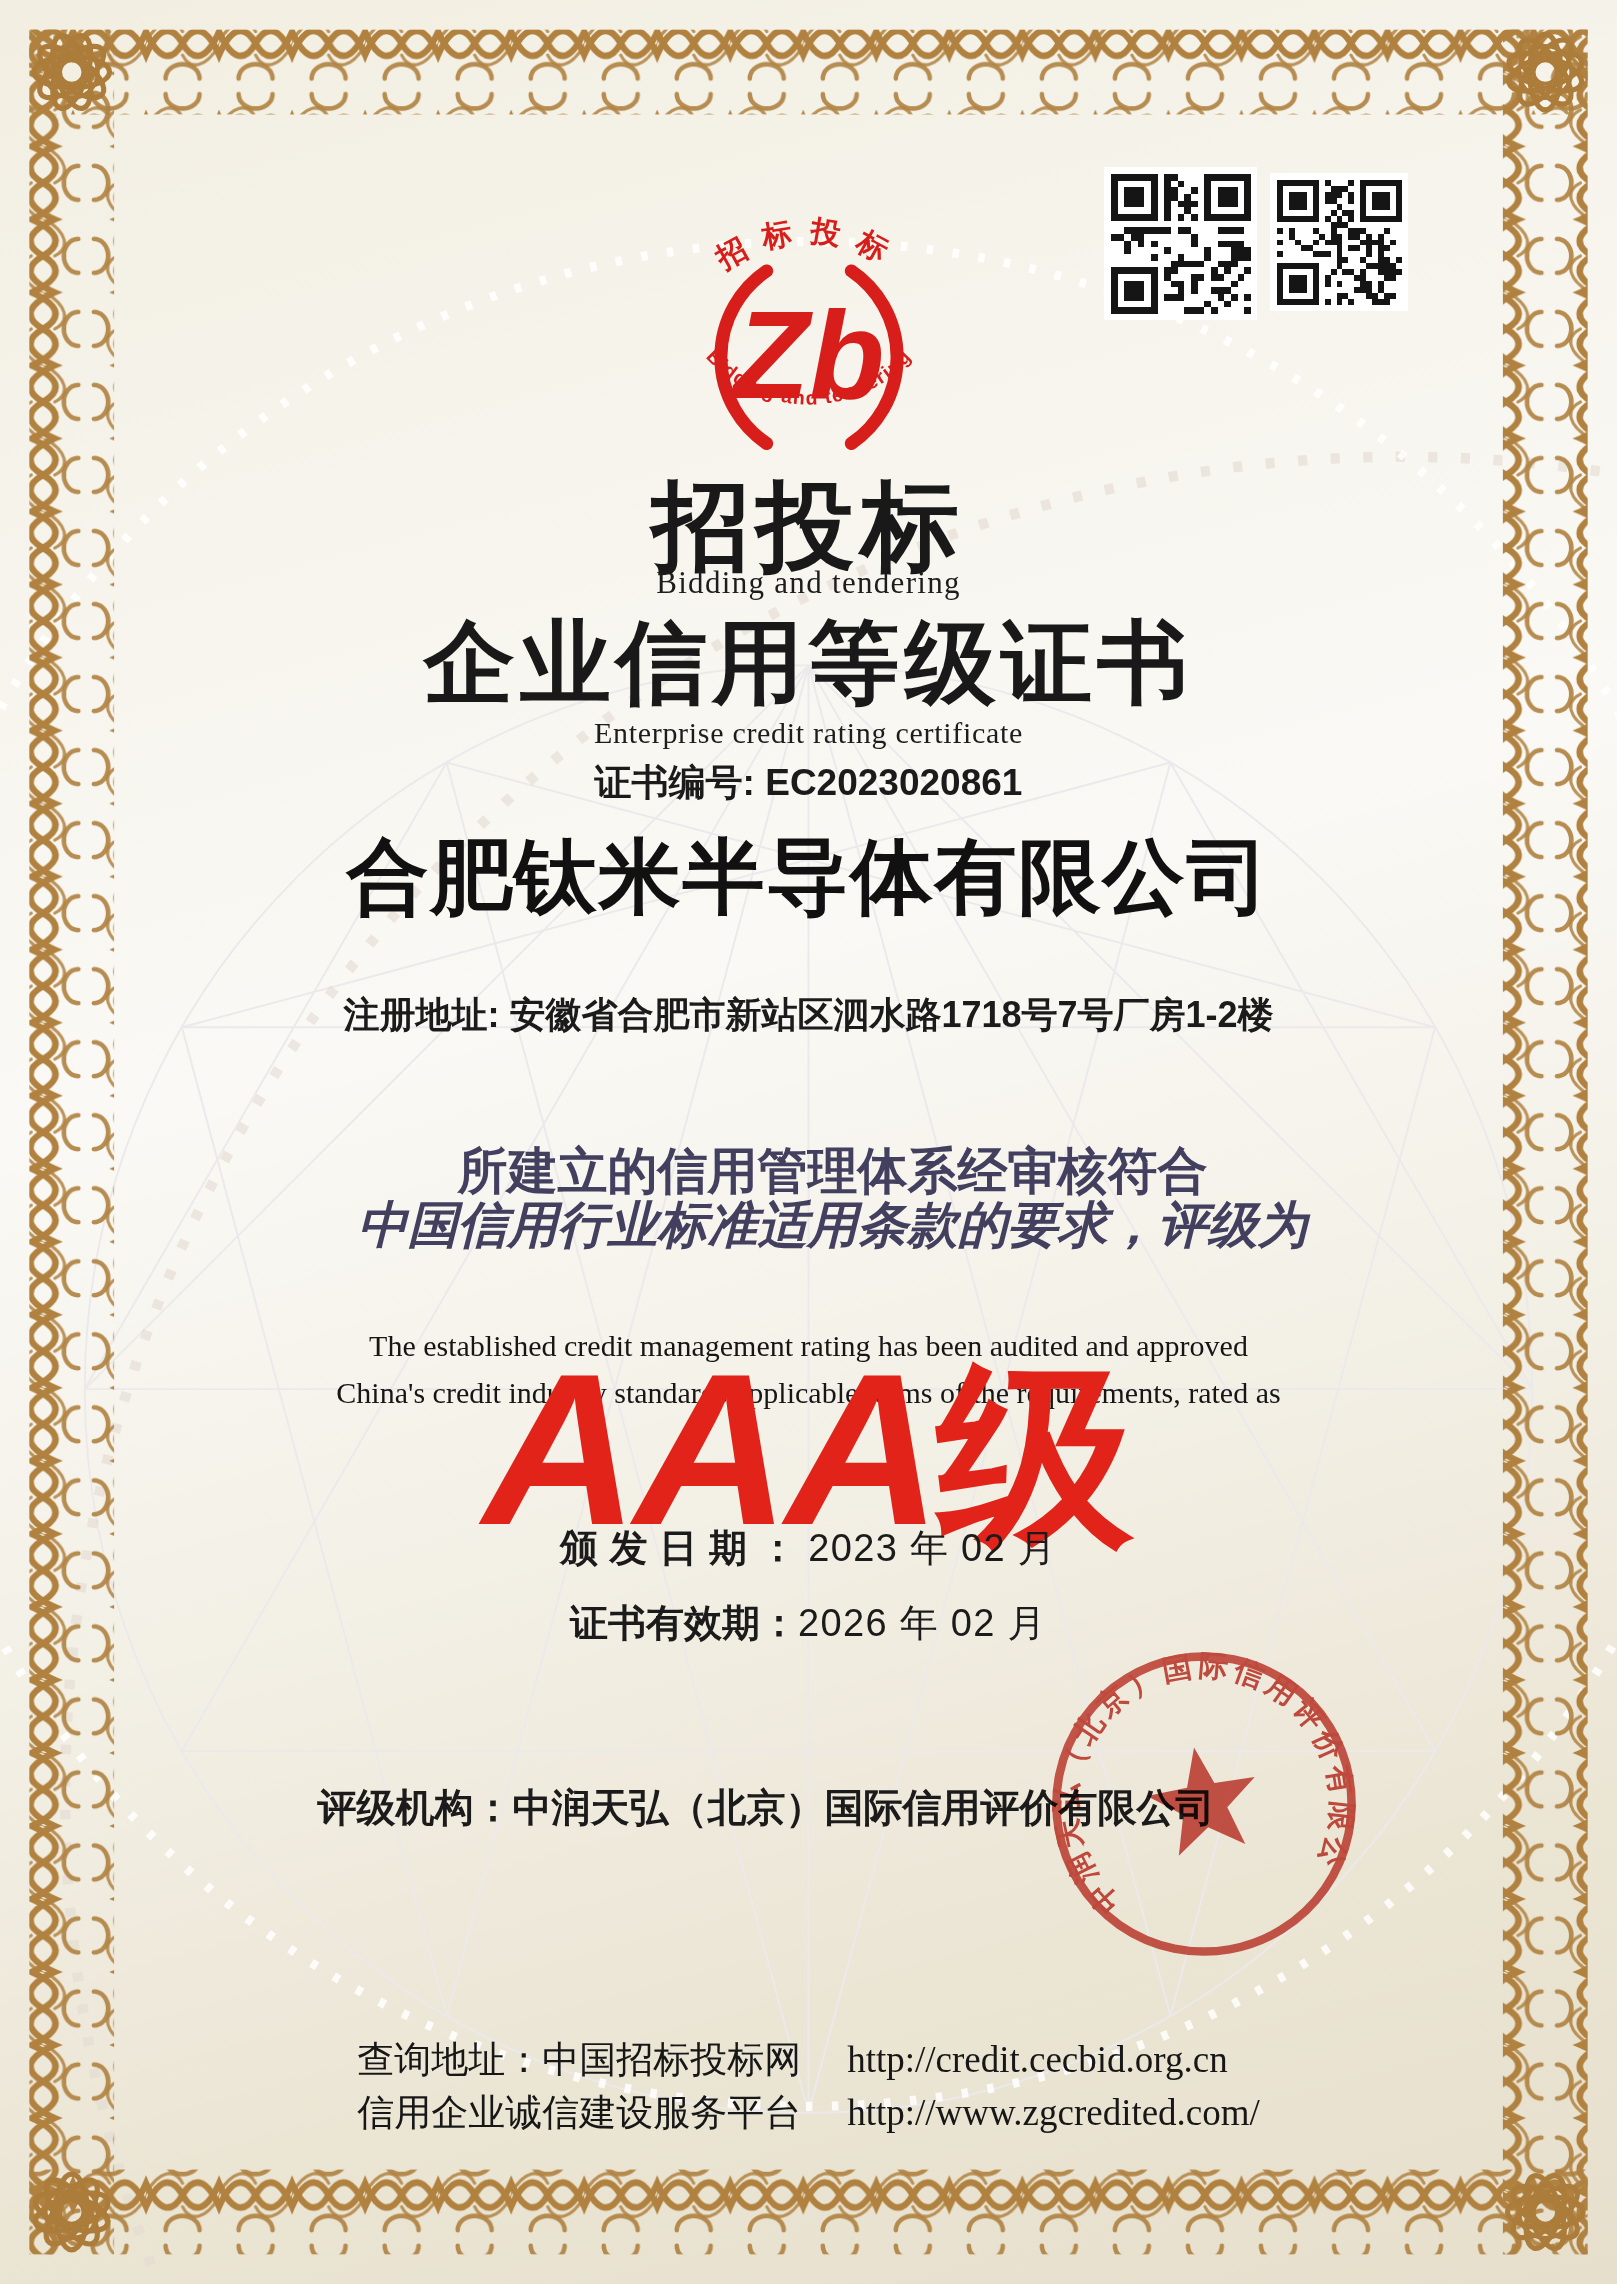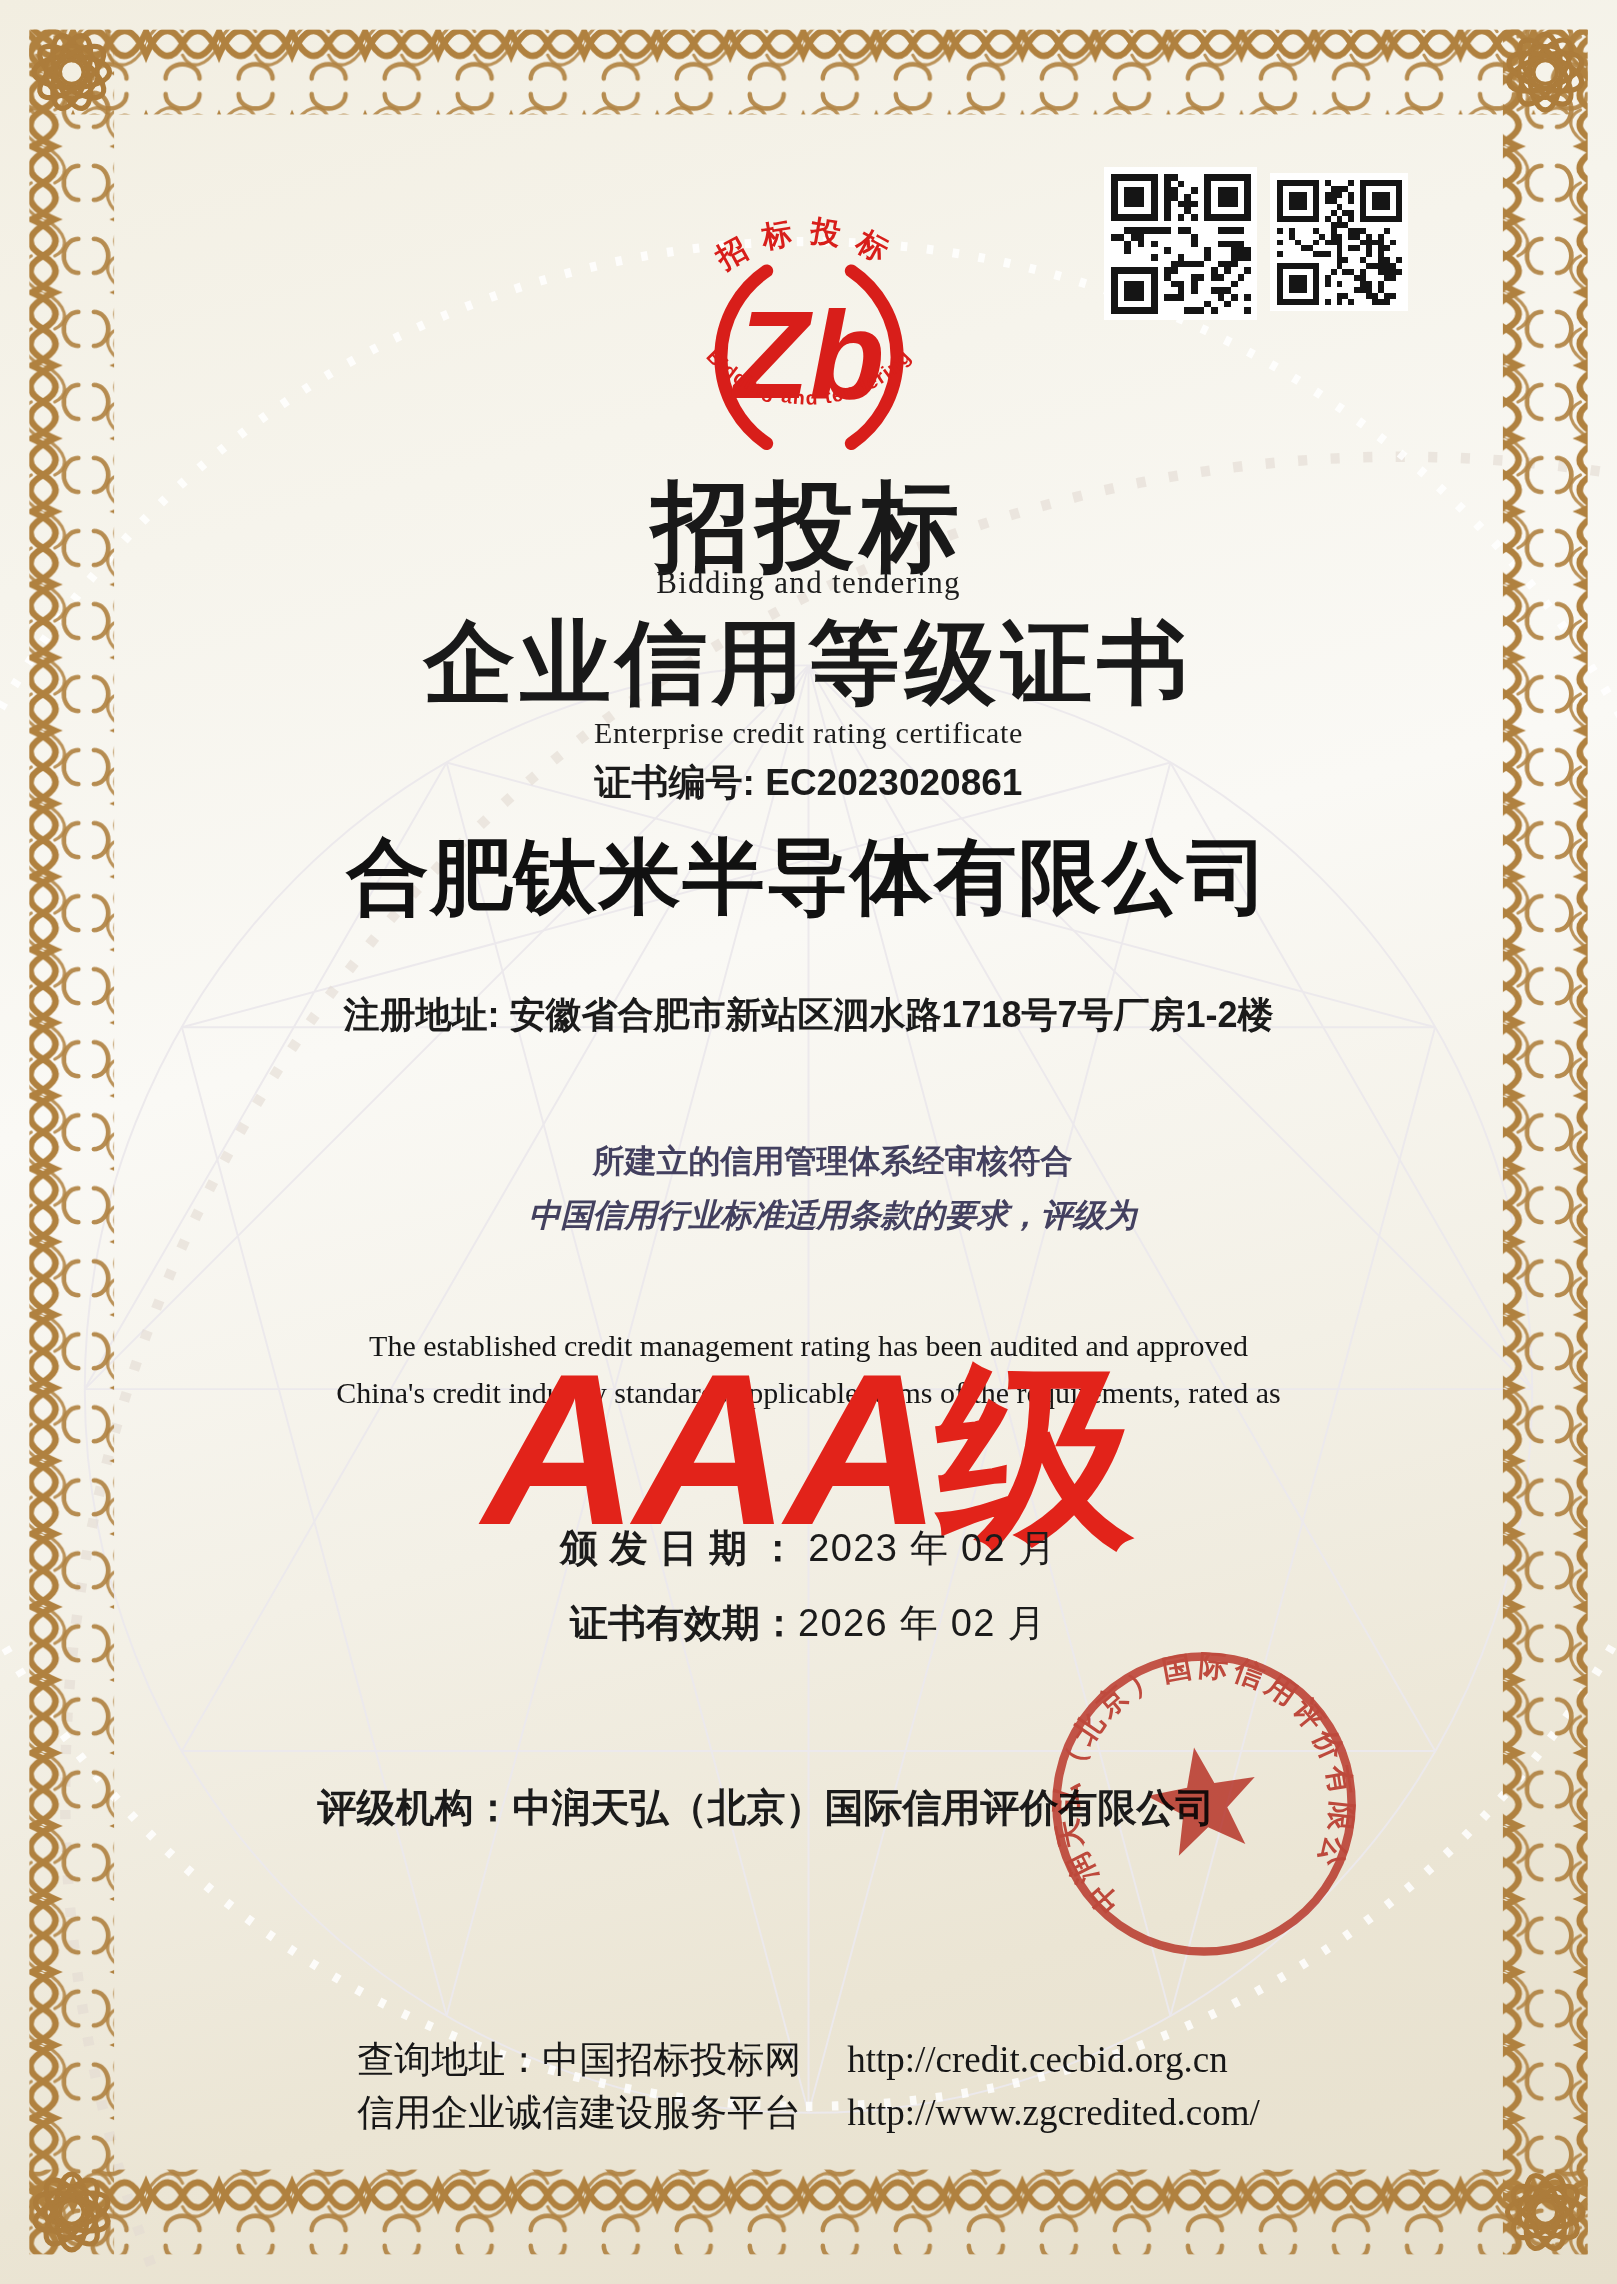--- a/index.html
+++ b/index.html
@@ -16,21 +16,21 @@
   .serif{font-family:"Liberation Serif","DejaVu Serif",serif;}
   .sans{font-family:"Liberation Sans","DejaVu Sans",sans-serif;}
 
   .title-cn{top:471px;font-size:98px;font-weight:900;letter-spacing:6.5px;color:#191919;}
   .title-en{top:565px;font-size:31px;font-weight:400;letter-spacing:1.3px;color:#1d1d1d;}
   .subtitle-cn{top:612px;font-size:91px;font-weight:900;letter-spacing:5.2px;color:#191919;}
   .subtitle-en{top:716px;font-size:30px;font-weight:400;letter-spacing:0.7px;color:#1d1d1d;}
   .cert-no{top:762px;font-size:37px;font-weight:700;text-align:center;}
   .company{top:830px;font-size:82px;font-weight:900;letter-spacing:2px;color:#111;}
   .address{top:994px;font-size:36px;font-weight:700;}
-  .blue-line{font-size:32px;font-weight:800;color:#43405F;padding-left:48px;}
+  .blue-line{font-size:50px;font-weight:800;color:#43405F;padding-left:48px;}
   .blue1{top:1143px;}
   .blue2{top:1197px;font-style:italic;}
   .en-line{font-size:30px;color:#161616;}
   .en1{top:1329px;}
   .en2{top:1376px;}
   .rating{top:1342px;color:#E2231A;line-height:1;}
   .rating .latin{font-size:215px;font-weight:900;font-style:italic;letter-spacing:-3.9px;}
   .rating .cn{font-size:197px;font-weight:900;letter-spacing:0;}
   .date-line{font-size:38px;font-weight:600;}
   .issue{top:1527px;}

